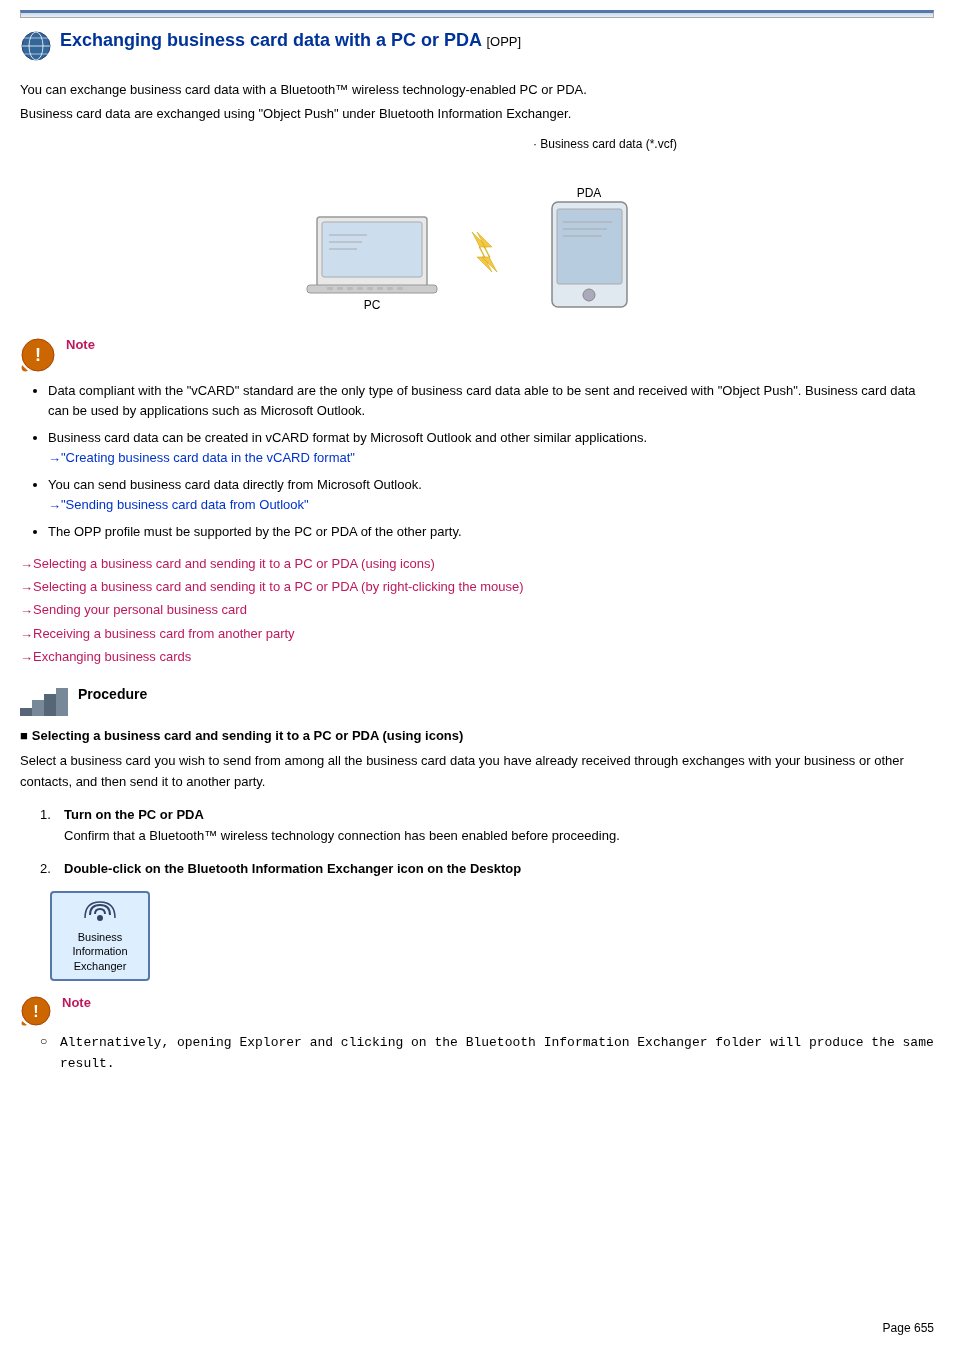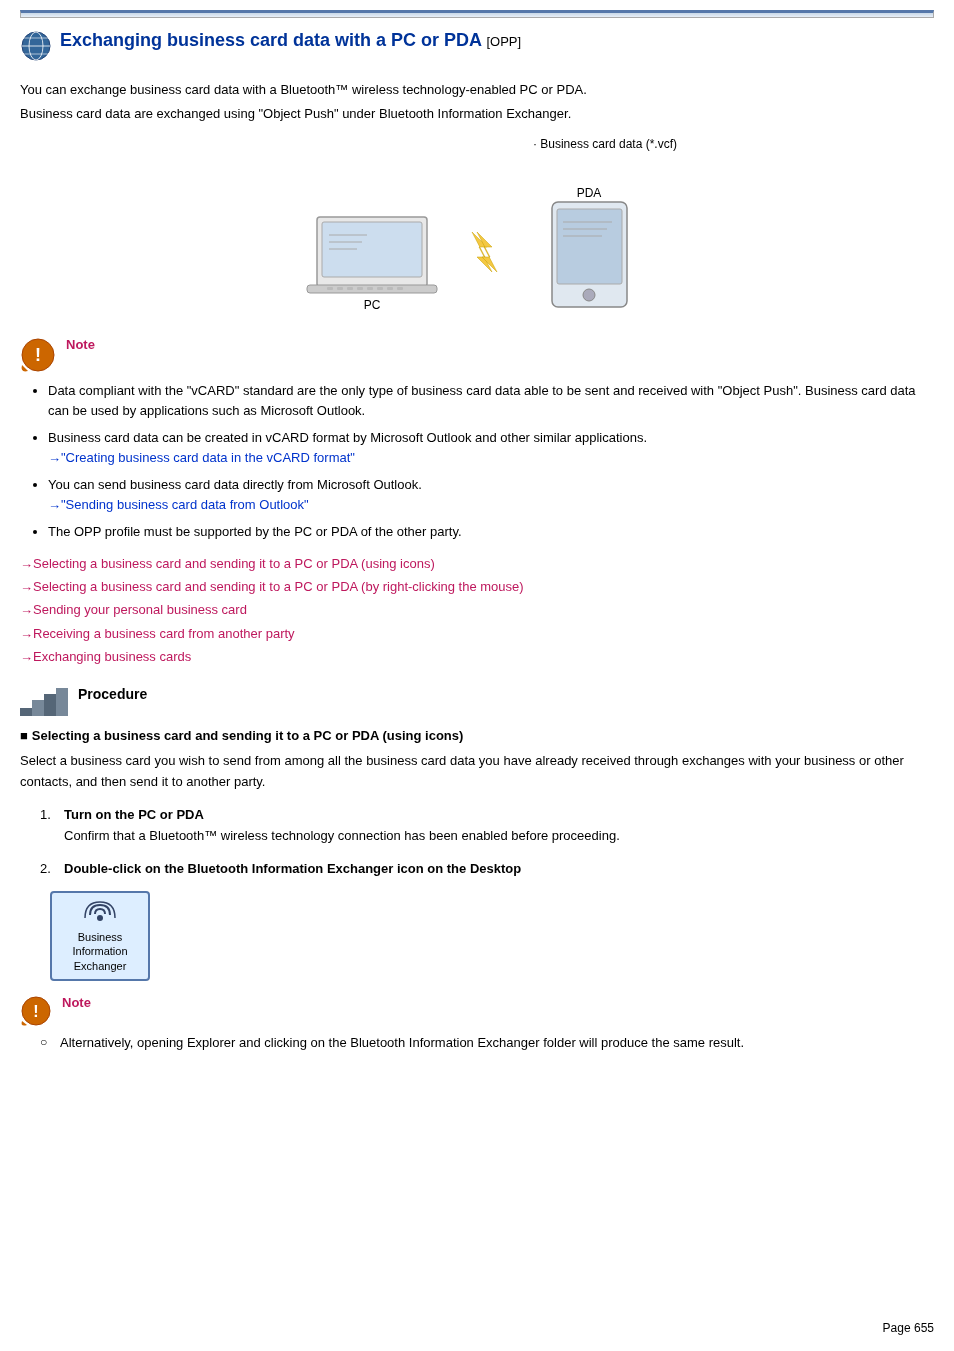--- a/index.html
+++ b/index.html
@@ -188,20 +188,21 @@
     }
     .circle-list {
       list-style: none;
       margin-left: 20px;
     }
     .circle-list li {
       position: relative;
       padding-left: 20px;
       margin-bottom: 6px;
       line-height: 1.6;
+      font-family: Liberation Mono, monospace;
     }
     .circle-list li::before {
       content: '○';
       position: absolute;
       left: 0;
       font-size: 12px;
     }
     .page-number {
       position: absolute;
       bottom: 16px;

